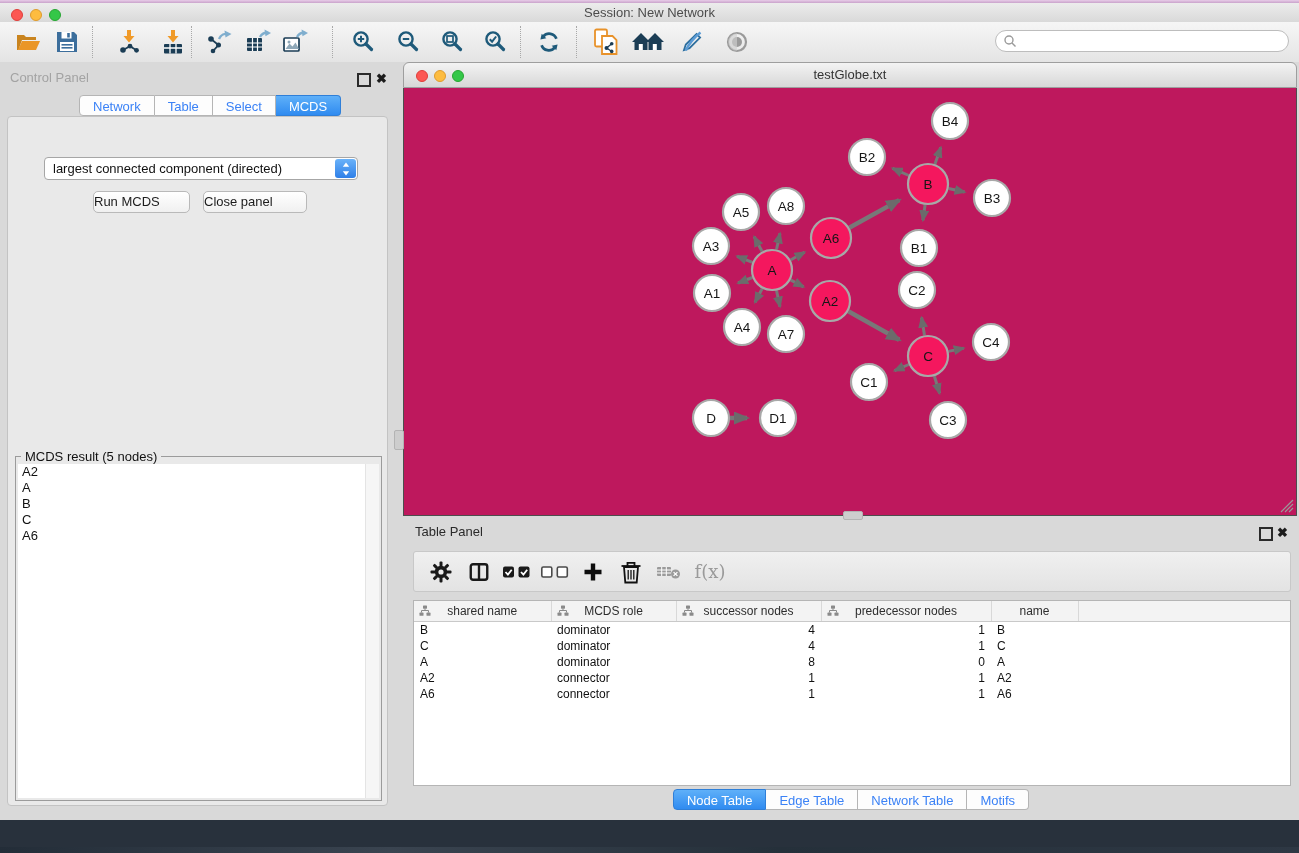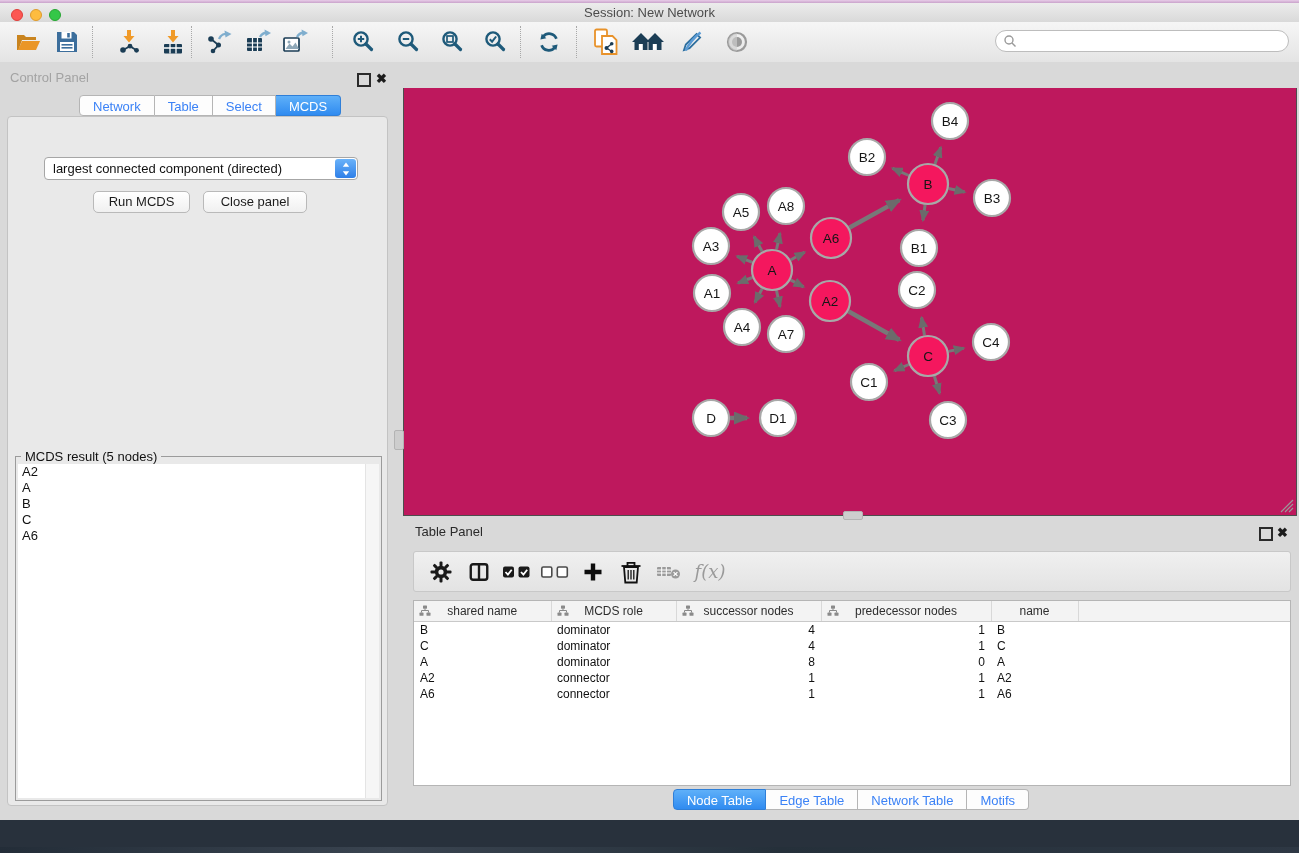--- a/index.html
+++ b/index.html
@@ -48,21 +48,21 @@
   .tabbtn.selected{background:linear-gradient(#5fb0f9,#2f8bf0);color:#fff;border-color:#2f7fd8}
   .cp-body{left:7px;top:116px;width:381px;height:690px;background:#e9e9e9;
     border:1px solid #c3c3c3;border-radius:4px;box-sizing:border-box}
   .opt-label{left:0;top:19px;width:100%;text-align:center;font-size:13px;color:#1c1c1c}
   .combo{left:36px;top:40px;width:314px;height:23px;background:#fff;border:1px solid #a6a6a6;
     border-radius:4px;box-sizing:border-box}
   .combo .val{left:8px;top:0;line-height:21px;font-size:13px;color:#111}
   .combo .stepper{right:1px;top:1px;width:21px;height:19px;border-radius:3px;
     background:linear-gradient(#6ab2f9,#2e7fe8);display:flex;align-items:center;justify-content:center}
   .pushbtn{height:22px;background:linear-gradient(#ffffff,#f0f0f0);border:1px solid #b9b9b9;
-    border-radius:5px;font-size:13px;color:#1c1c1c;text-align:center;line-height:20px;box-sizing:border-box;cursor:default}
+    border-radius:5px;font-size:13px;color:#1c1c1c;line-height:20px;box-sizing:border-box;cursor:default}
   .fieldset{left:7px;top:339px;width:367px;height:345px;border:1px solid #9b9b9b;background:#e9e9e9;box-sizing:border-box}
   .fieldset .legend{position:absolute;top:-8px;left:5px;background:#e9e9e9;padding:0 4px;font-size:13px;color:#111}
   .result-list{position:absolute;left:2px;top:7px;right:2px;bottom:2px;background:#fff;overflow:hidden}
   .result-scroll{position:absolute;right:0;top:0;width:13px;height:100%;background:#f6f6f6;border-left:1px solid #e4e4e4}
   .result-item{font-size:13px;color:#111;line-height:16px;padding-left:4px}
 
   
   .netwin{left:403px;top:62px;width:894px;height:454px}
   .net-titlebar{left:0;top:0;width:894px;height:26px;background:linear-gradient(#f3f3f3,#d7d7d7);
     border:1px solid #9e9e9e;border-radius:6px 6px 0 0;box-sizing:border-box}
@@ -74,21 +74,21 @@
   .resize-grip{right:2px;bottom:2px;width:14px;height:14px}
   .divider-v{left:394px;top:430px;width:8px;height:18px;background:#cdcdcd;border:1px solid #b3b3b3;border-radius:2px}
   .divider-h{left:843px;top:511px;width:18px;height:7px;background:#cdcdcd;border:1px solid #b3b3b3;border-radius:2px}
 
   
   .tp-title{left:415px;top:524px;font-size:13px;color:#2a2a2a}
   .tp-toolbar{left:413px;top:551px;width:878px;height:41px;background:linear-gradient(#f0f0f0,#e3e3e3);
     border:1px solid #c8c8c8;border-radius:3px;box-sizing:border-box;display:flex;align-items:center}
   .tp-ic{width:38px;height:30px;display:flex;align-items:center;justify-content:center;cursor:default}
   .tp-ic.first{margin-left:8px}
-  .fx{font-family:"DejaVu Serif",serif;font-style:italic;font-size:18px;color:#9a9a9a;padding-left:6px}
+  .fx{font-family:"DejaVu Serif",serif;font-size:18px;color:#9a9a9a;padding-left:6px}
   .tp-table-wrap{left:413px;top:600px;width:878px;height:186px;background:#fff;
     border:1px solid #b5b5b5;box-sizing:border-box;overflow:hidden}
   table.nodetable{border-collapse:collapse;width:100%;table-layout:fixed}
   table.nodetable th{height:20px;background:#f3f3f3;border-bottom:1px solid #c9c9c9;border-right:1px solid #d8d8d8;
     font-size:12px;font-weight:normal;color:#2e2e2e;padding:0;box-sizing:border-box}
   table.nodetable th .hcell{display:flex;align-items:center;justify-content:center;gap:5px;position:relative}
   table.nodetable th .hcell svg{position:absolute;left:5px}
   table.nodetable th.nofill{border-right:none}
   table.nodetable td{height:16px;font-size:12px;color:#111;padding:0 6px;white-space:nowrap;overflow:hidden}
   td.r{text-align:right}
@@ -295,20 +295,26 @@
           <div class="result-item">B</div>
           <div class="result-item">C</div>
           <div class="result-item">A6</div>
         </div>
       <div class="result-scroll"></div>
     </div>
   </div>
 </div>
 
 <div class="abs netwin">
+  <div class="abs net-titlebar">
+    <div class="abs net-tl tl red" style="left:12px"></div>
+    <div class="abs net-tl tl yel" style="left:30px"></div>
+    <div class="abs net-tl tl grn" style="left:48px"></div>
+    <div class="title">testGlobe.txt</div>
+  </div>
   <div class="abs net-canvas">
     <svg class="graph" width="892" height="426" viewBox="0 0 892 426">
         <defs>
     <marker id="arr" markerUnits="userSpaceOnUse" markerWidth="12" markerHeight="10" refX="10" refY="5" orient="auto">
             <path d="M0 0L12 5L0 10z" fill="#6b6b6b"></path>
           </marker>
     <marker id="arrT" markerUnits="userSpaceOnUse" markerWidth="16" markerHeight="13" refX="13" refY="6.5" orient="auto">
             <path d="M0 0L16 6.5L0 13z" fill="#6b6b6b"></path>
           </marker>
   </defs>

